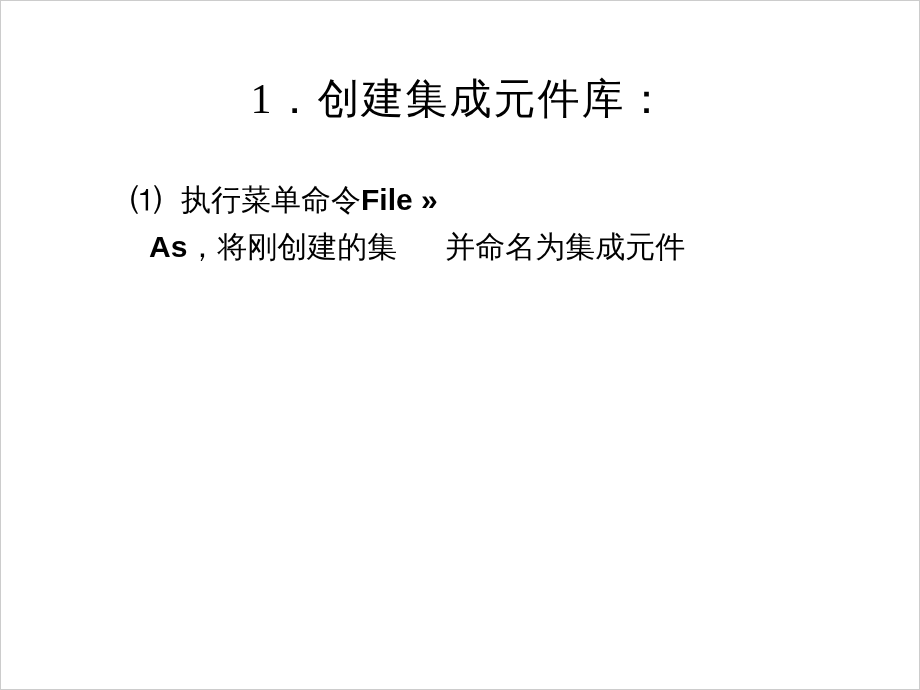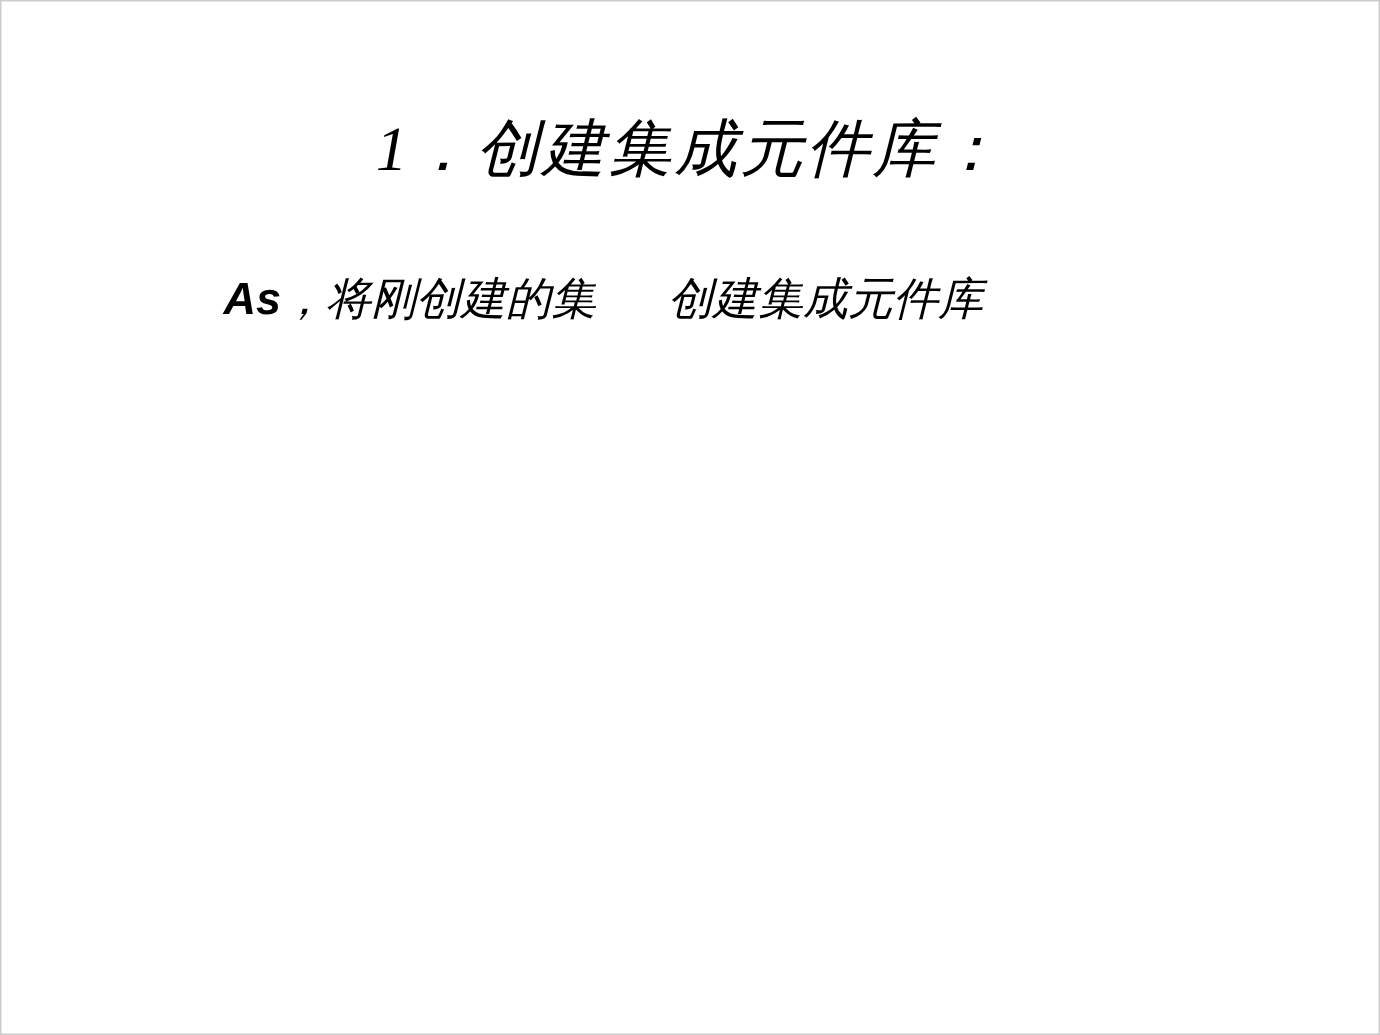--- a/index.html
+++ b/index.html
@@ -1,19 +1,18 @@
 <!DOCTYPE html>
 <html><head>
   <meta charset="utf-8">
   <style>
     * {
       margin: 0;
       padding: 0;
       box-sizing: border-box;
-      font-style: italic;
     }
     body {
       width: 920px;
       height: 690px;
       background: #ffffff;
       font-family: "SimSun", "宋体", serif;
       position: relative;
       border: 1px solid #ccc;
     }
     .slide {
@@ -55,18 +54,21 @@
     }
   </style>
 </head>
 <body>
 
 <div class="slide">
   <h1 class="title">1．创建集成元件库：</h1>
 
   <div class="content">
     <div class="para">
+      <div>
+        <span class="list-marker">⑴</span><span>执行菜单命令</span><span class="bold-sans">File »</span>
+      </div>
       <div class="body-line">
-        <span class="bold-sans">As</span><span>，将刚创建的集</span><span style="display:inline-block;width:48px;"></span><span>创建集成元件库</span>
+        <span class="bold-sans">As</span><span>，将刚创建的集</span><span style="display:inline-block;width:48px;"></span><span>并命名为集成元件</span>
       </div>
     </div>
   </div>
 </div>
 
 </body></html>

